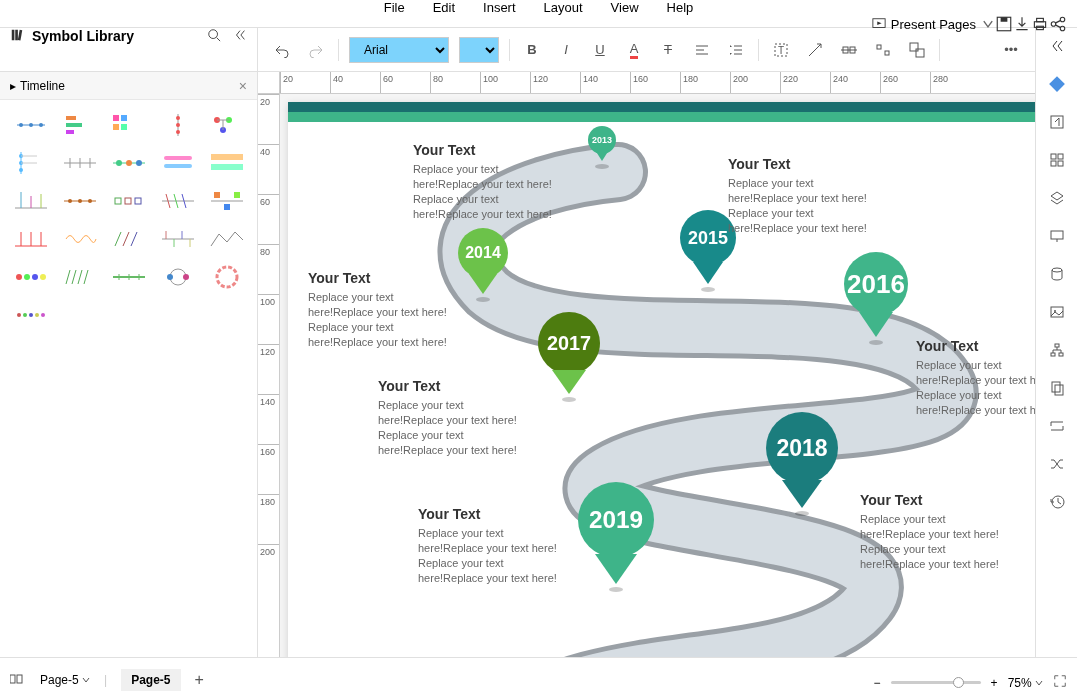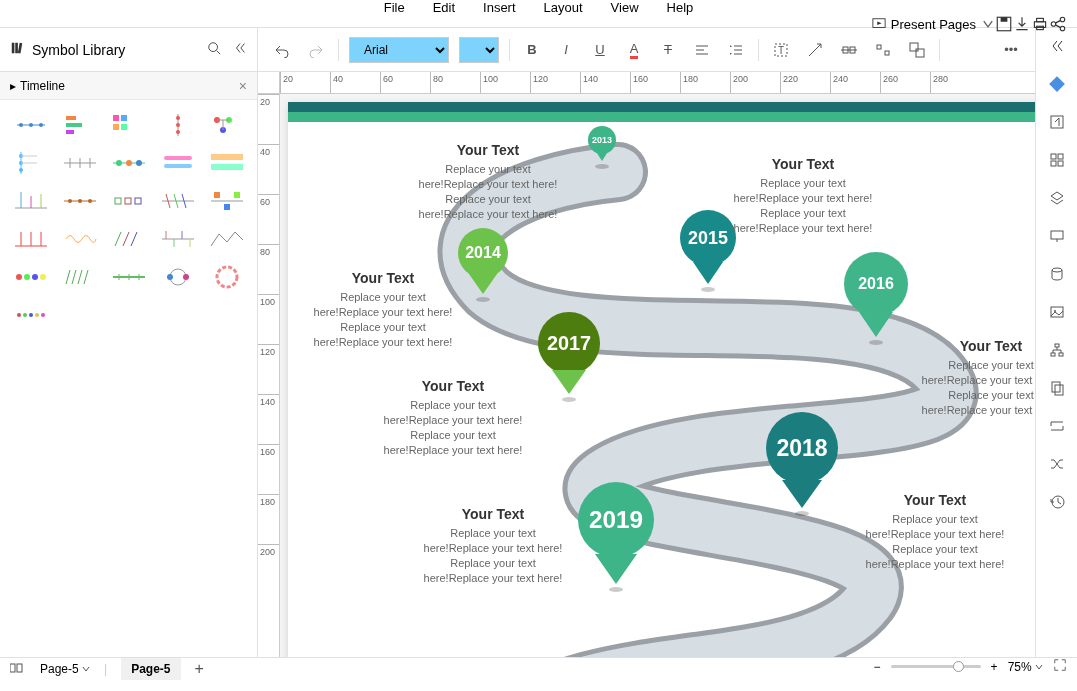--- a/index.html
+++ b/index.html
@@ -11,21 +11,21 @@
 .menu-bar .right-tools { margin-left: auto; display: flex; align-items: center; gap: 0; }
 .present-btn { display: flex; align-items: center; gap: 5px; font-size: 13px; }
 .present-btn svg { width: 14px; height: 14px; }
 .icon-btn { display: flex; align-items: center; justify-content: center; width: 18px; height: 18px; cursor: pointer; }
 
 
 .main { flex: 1; display: flex; overflow: hidden; }
 
 
 .sidebar { width: 258px; border-right: 1px solid #e0e0e0; display: flex; flex-direction: column; background: #fff; }
-.sidebar-header { height: 44px; display: flex; align-items: center; padding: 0 10px; border-bottom: 1px solid #e0e0e0; font-size: 14px; font-weight: normal; }
+.sidebar-header { height: 44px; display: flex; align-items: flex-start; padding: 0 10px; border-bottom: 1px solid #e0e0e0; font-size: 14px; font-weight: bold; }
 .sidebar-header .lib-icon { margin-right: 8px; }
 .sidebar-header .actions { margin-left: auto; display: flex; gap: 12px; }
 .timeline-header { height: 28px; display: flex; align-items: center; padding: 0 10px; font-size: 12px; background: #f7f7f7; border-bottom: 1px solid #e8e8e8; }
 .timeline-header .close { margin-left: auto; color: #888; font-size: 14px; }
 .shapes-grid { padding: 8px; display: grid; grid-template-columns: repeat(5, 1fr); gap: 4px; }
 .shape-cell { height: 34px; display: flex; align-items: center; justify-content: center; }
 
 
 .center { flex: 1; display: flex; flex-direction: column; overflow: hidden; }
 .toolbar { height: 44px; display: flex; align-items: center; padding: 0 12px; border-bottom: 1px solid #e0e0e0; gap: 10px; font-size: 13px; }
@@ -36,21 +36,21 @@
 .tb-icon { width: 24px; height: 24px; display: flex; align-items: center; justify-content: center; color: #555; }
 .tb-icon svg { width: 16px; height: 16px; }
 
 
 .canvas-wrap { flex: 1; display: flex; overflow: hidden; position: relative; background: #f5f5f5; }
 .ruler-corner { position: absolute; top: 0; left: 0; width: 22px; height: 22px; background: #fff; border-right: 1px solid #ccc; border-bottom: 1px solid #ccc; z-index: 3; }
 .ruler-h { position: absolute; top: 0; left: 22px; right: 0; height: 22px; background: #fff; border-bottom: 1px solid #ccc; display: flex; font-size: 9px; color: #666; z-index: 2; }
 .ruler-h .tick { width: 50px; border-left: 1px solid #bbb; padding-left: 2px; display: flex; align-items: flex-start; padding-top: 2px; }
 .ruler-v { position: absolute; top: 22px; left: 0; bottom: 0; width: 22px; background: #fff; border-right: 1px solid #ccc; font-size: 9px; color: #666; z-index: 2; }
 .ruler-v .tick { height: 50px; border-top: 1px solid #bbb; padding-top: 2px; padding-left: 2px; }
-.canvas-scroll { position: absolute; top: 22px; left: 22px; right: 0; bottom: 0; overflow: auto; text-align: center; }
+.canvas-scroll { position: absolute; top: 22px; left: 22px; right: 0; bottom: 0; overflow: auto; }
 .canvas { width: 760px; height: 620px; background: #fff; box-shadow: 0 2px 8px rgba(0,0,0,0.15); margin: 8px; position: relative; }
 .canvas-header-bar { position: absolute; top: 0; left: 0; right: 0; height: 20px; background: linear-gradient(to bottom, #1a6e6e 0%, #1a6e6e 50%, #3eb489 50%, #3eb489 100%); }
 
 
 .road { position: absolute; top: 40px; left: 20px; right: 20px; bottom: 0; }
 
 
 .pin { position: absolute; }
 .pin .bubble { border-radius: 50%; display: flex; align-items: center; justify-content: center; color: #fff; font-weight: bold; }
 .pin .tail { width: 0; height: 0; margin: -4px auto 0; }
@@ -59,21 +59,21 @@
 
 .tblock { position: absolute; width: 150px; }
 .tblock .title { font-weight: bold; font-size: 14px; color: #333; margin-bottom: 4px; }
 .tblock .body { font-size: 11px; color: #666; line-height: 1.35; }
 
 
 .right-rail { width: 42px; border-left: 1px solid #e0e0e0; display: flex; flex-direction: column; align-items: center; padding-top: 8px; gap: 18px; }
 .right-rail .rail-icon { width: 20px; height: 20px; color: #555; display: flex; align-items: center; justify-content: center; }
 
 
-.bottom-bar { height: 34px; border-top: 1px solid #e0e0e0; display: flex; align-items: flex-start; padding: 0 10px; font-size: 12px; }
+.bottom-bar { height: 34px; border-top: 1px solid #e0e0e0; display: flex; align-items: flex-end; padding: 0 10px; font-size: 12px; }
 .bottom-bar .pages { display: flex; align-items: center; gap: 14px; }
 .bottom-bar .right { margin-left: auto; display: flex; align-items: center; gap: 10px; }
 .zoom-slider { width: 90px; height: 3px; background: #ccc; position: relative; border-radius: 2px; }
 .zoom-slider .knob { position: absolute; top: -4px; width: 11px; height: 11px; background: #fff; border: 1px solid #999; border-radius: 50%; }
 .page-tab { padding: 4px 10px; background: #f0f0f0; font-weight: bold; }
 
 
 .canvas-scroll::-webkit-scrollbar { width: 12px; height: 12px; }
 .canvas-scroll::-webkit-scrollbar-thumb { background: #ccc; border-radius: 6px; }
 .canvas-scroll::-webkit-scrollbar-track { background: #f0f0f0; }
@@ -486,21 +486,21 @@
                 <div class="bubble" style="width:50px;height:50px;background:#6cc24a;font-size:16px;">2014</div>
                 <div class="tail" style="border-left:14.000000000000002px solid transparent;border-right:14.000000000000002px solid transparent;border-top:20px solid #6cc24a;"></div>
                 <div class="shadow-dot"></div>
               </div>
               <div class="pin" style="left: 392px; top: 108px;">
                 <div class="bubble" style="width:56px;height:56px;background:#188a8a;font-size:17.92px;">2015</div>
                 <div class="tail" style="border-left:15.680000000000001px solid transparent;border-right:15.680000000000001px solid transparent;border-top:22.400000000000002px solid #188a8a;"></div>
                 <div class="shadow-dot"></div>
               </div>
               <div class="pin" style="left: 556px; top: 150px;">
-                <div class="bubble" style="width:64px;height:64px;background:#40b58a;font-size:16px;">2016</div>
+                <div class="bubble" style="width:64px;height:64px;background:#40b58a;font-size:26px;">2016</div>
                 <div class="tail" style="border-left:17.92px solid transparent;border-right:17.92px solid transparent;border-top:25.6px solid #40b58a;"></div>
                 <div class="shadow-dot"></div>
               </div>
               <div class="pin" style="left: 250px; top: 210px;">
                 <div class="bubble" style="width:62px;height:62px;background:#4d7c0f;font-size:19.84px;">2017</div>
                 <div class="tail" style="border-left:17.360000000000003px solid transparent;border-right:17.360000000000003px solid transparent;border-top:24.8px solid #6cc24a;"></div>
                 <div class="shadow-dot"></div>
               </div>
               <div class="pin" style="left: 478px; top: 310px;">
                 <div class="bubble" style="width:72px;height:72px;background:#1b7d7d;font-size:23.04px;">2018</div>

